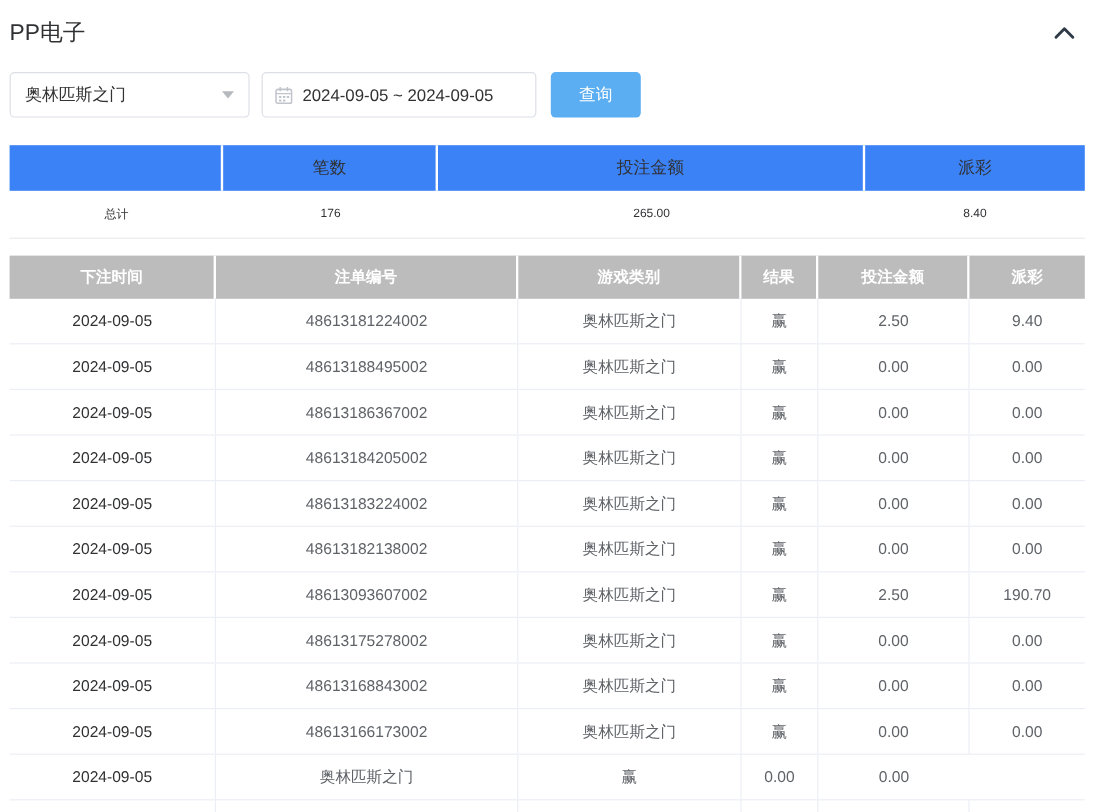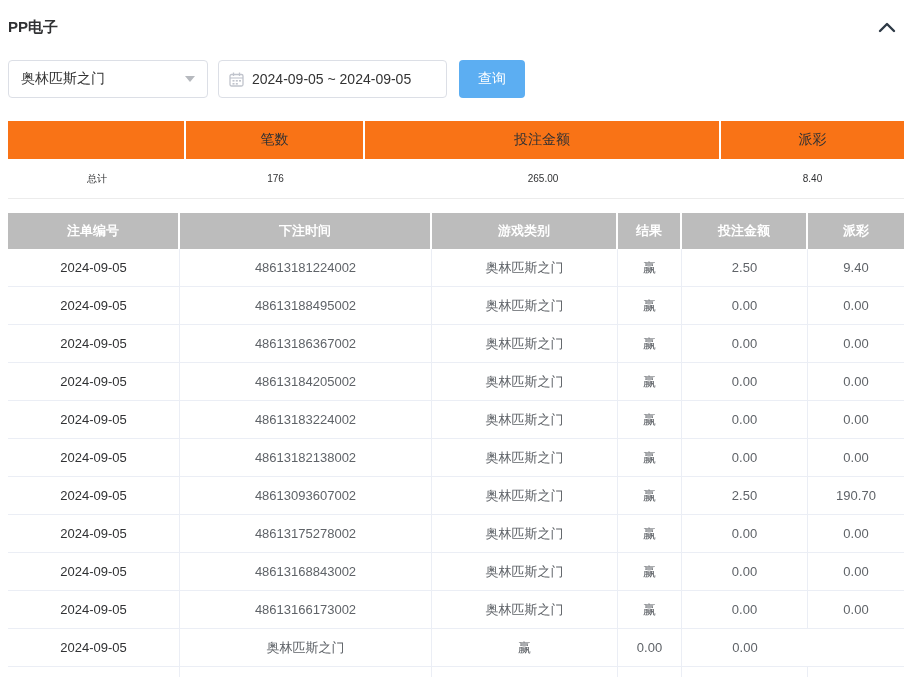--- a/index.html
+++ b/index.html
@@ -13,22 +13,22 @@
 
   
   .panel-header {
     height: 26px;
     margin-top: 14px;
     display: flex;
     align-items: center;
     justify-content: space-between;
   }
   .panel-title {
-    font-size: 15px;
-    font-weight: bold;
+    font-size: 19px;
+    font-weight: normal;
     color: #303133;
   }
   .collapse-btn {
     background: none;
     border: none;
     cursor: pointer;
     padding: 2px;
     margin-right: 6px;
     display: flex;
     align-items: center;
@@ -88,40 +88,40 @@
   .qbtn:first-child { border-left-width: 1px; border-radius: 4px 0 0 4px; }
   .qbtn:last-child { border-radius: 0 4px 4px 0; }
   .qbtn.active {
     border: 1px solid #54a3ef;
     color: #4da2ee;
     position: relative;
     z-index: 1;
   }
   .search-btn {
     height: 38px;
-    width: 66px;
+    width: 75px;
     margin-left: 12px;
     background: #5caef2;
     color: #fff;
     border: none;
     border-radius: 4px;
     font-size: 14px;
     cursor: pointer;
     font-family: inherit;
   }
 
   
   .summary-table { margin-top: 23px; }
   .summary-head {
     display: grid;
     grid-template-columns: 178px 179px 356px 183px;
     height: 38px;
   }
   .summary-head .scell {
-    background: #f97316;
+    background: #3b82f6;
     border-right: 2px solid #fff;
     display: flex;
     align-items: center;
     justify-content: center;
     font-size: 14px;
     color: #303133;
   }
   .summary-head .scell:last-child { border-right: none; }
   .summary-row {
     display: grid;
@@ -226,22 +226,22 @@
     <div class="summary-row">
       <div class="scell">总计</div>
       <div class="scell">176</div>
       <div class="scell">265.00</div>
       <div class="scell">8.40</div>
     </div>
   </div>
 
   <div class="detail-table">
     <div class="detail-head">
+      <div class="hcell">下注时间</div>
       <div class="hcell">注单编号</div>
-      <div class="hcell">下注时间</div>
       <div class="hcell">游戏类别</div>
       <div class="hcell">结果</div>
       <div class="hcell">投注金额</div>
       <div class="hcell">派彩</div>
     </div>
     <div id="detail-body">
         <div class="trow">
           <div class="tcell col0">2024-09-05</div>
           <div class="tcell col1">48613181224002</div>
           <div class="tcell col2">奥林匹斯之门</div>

